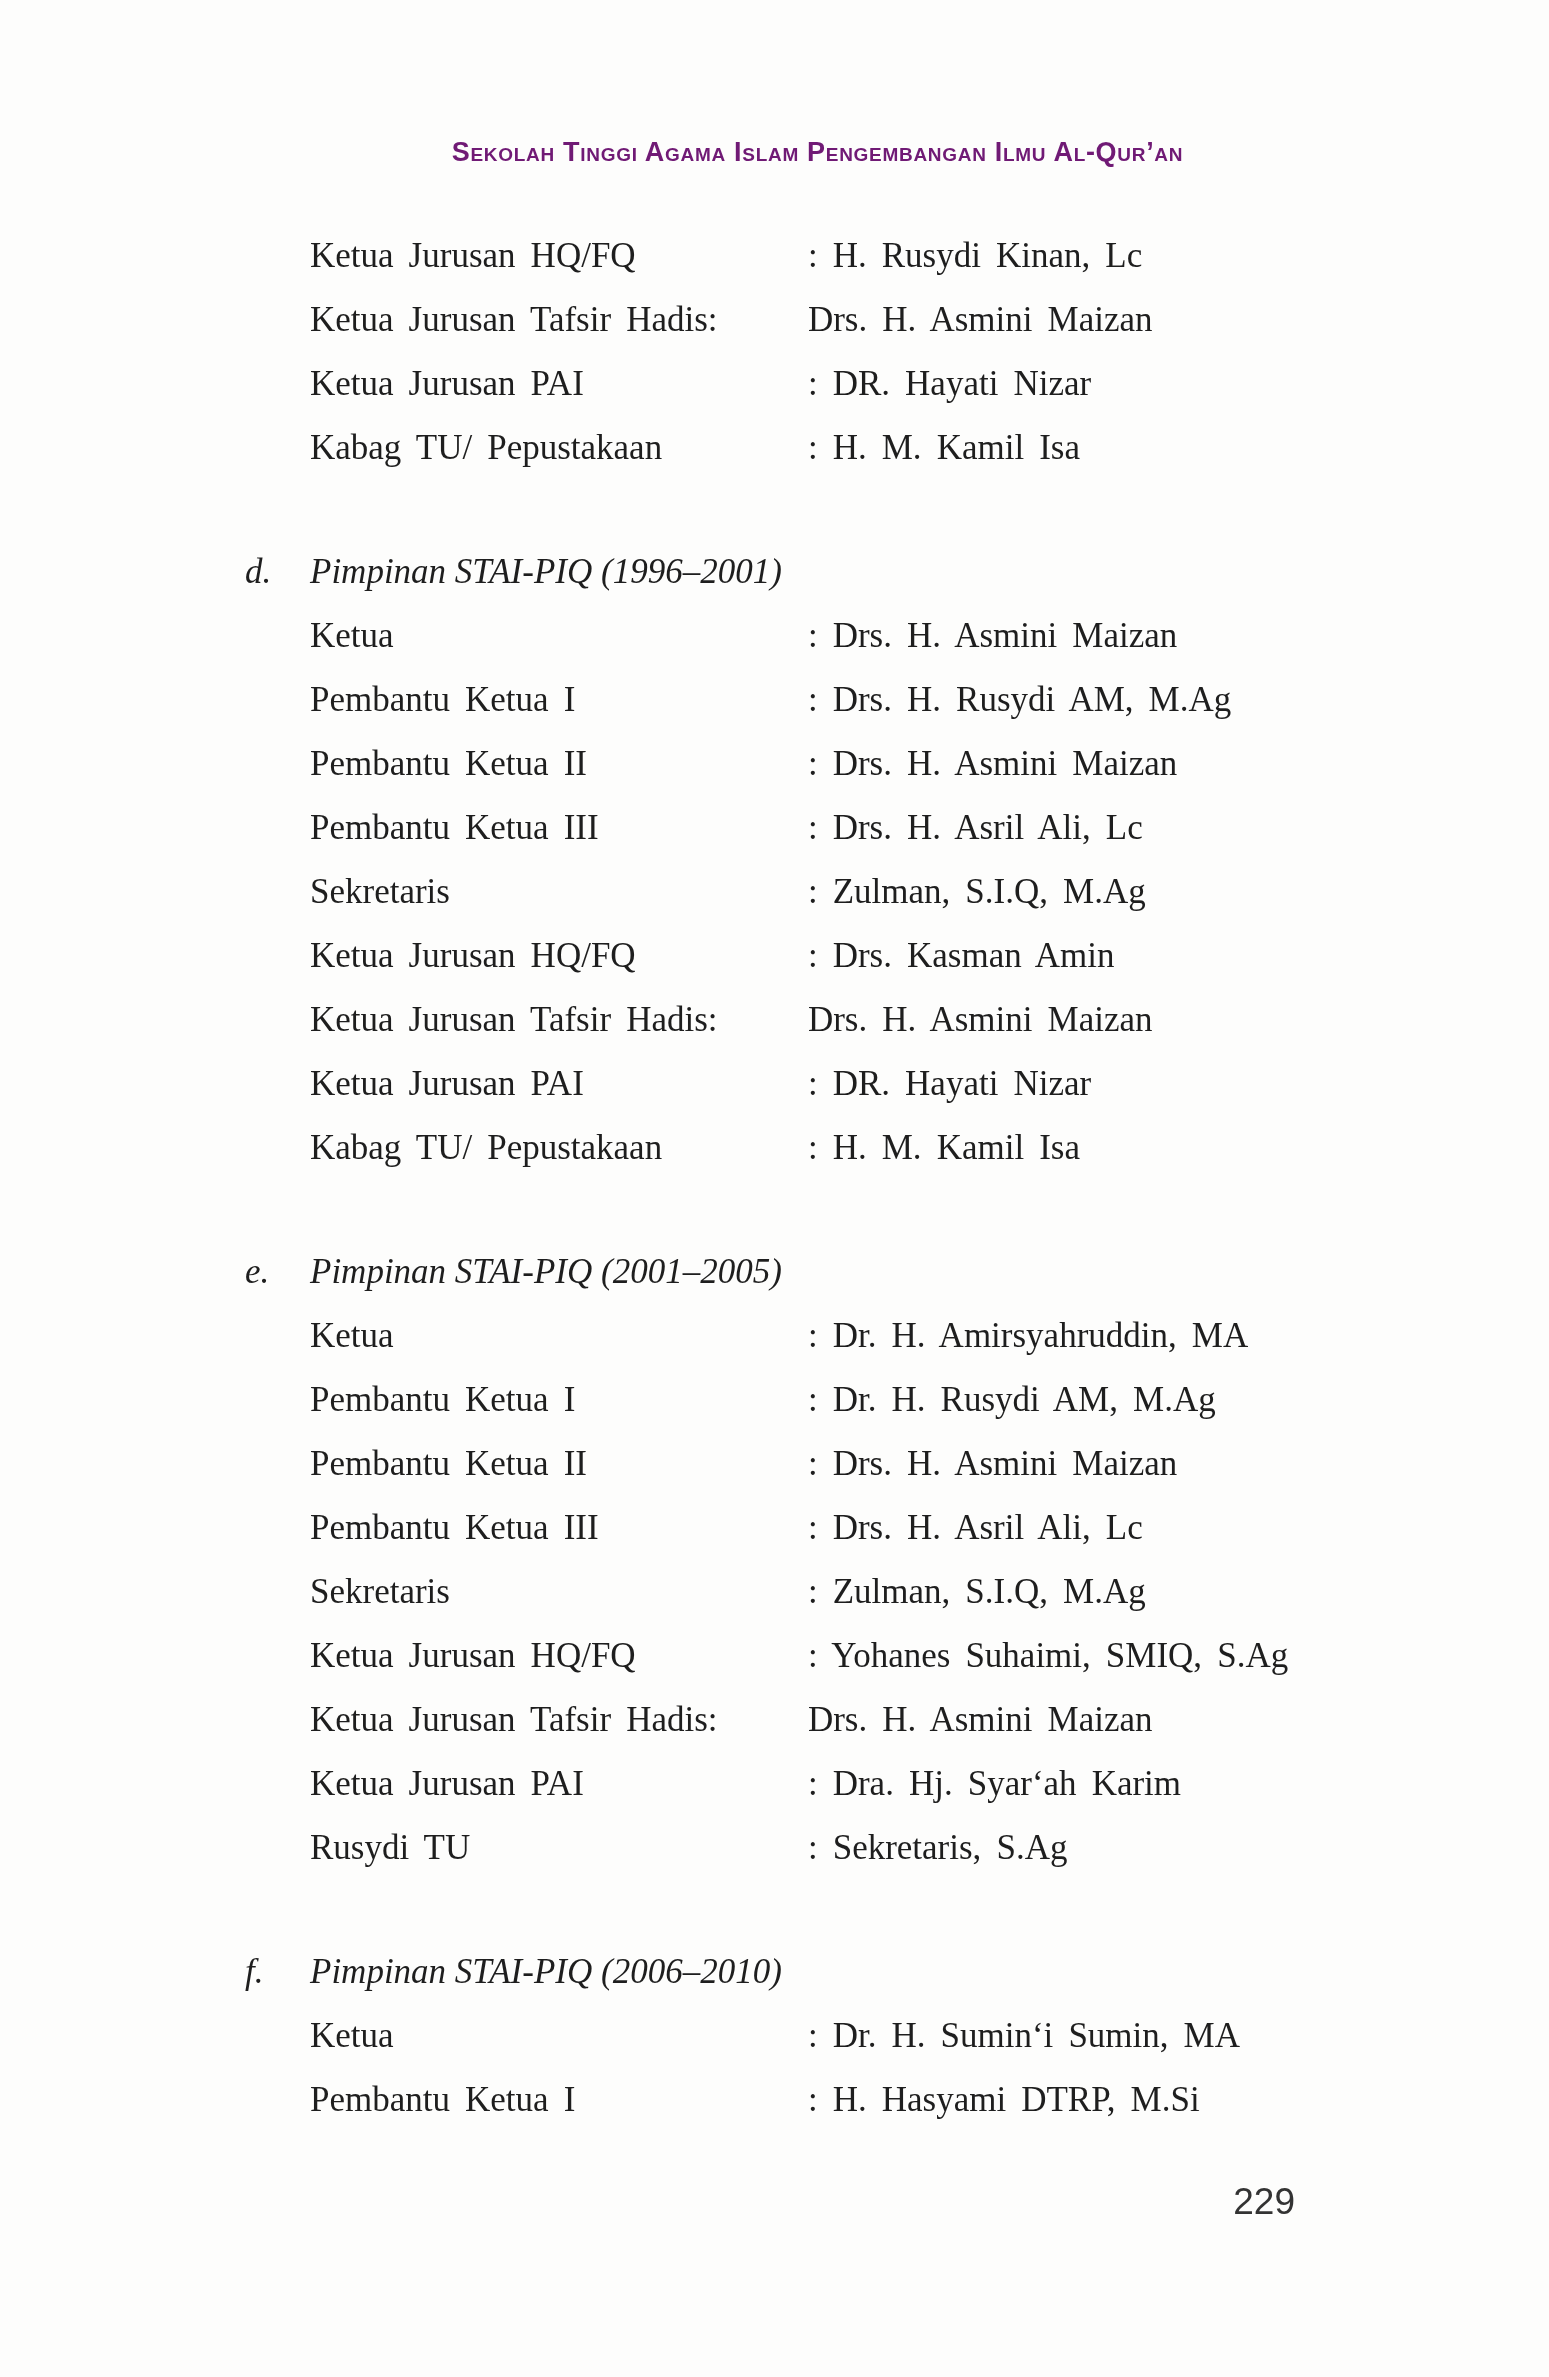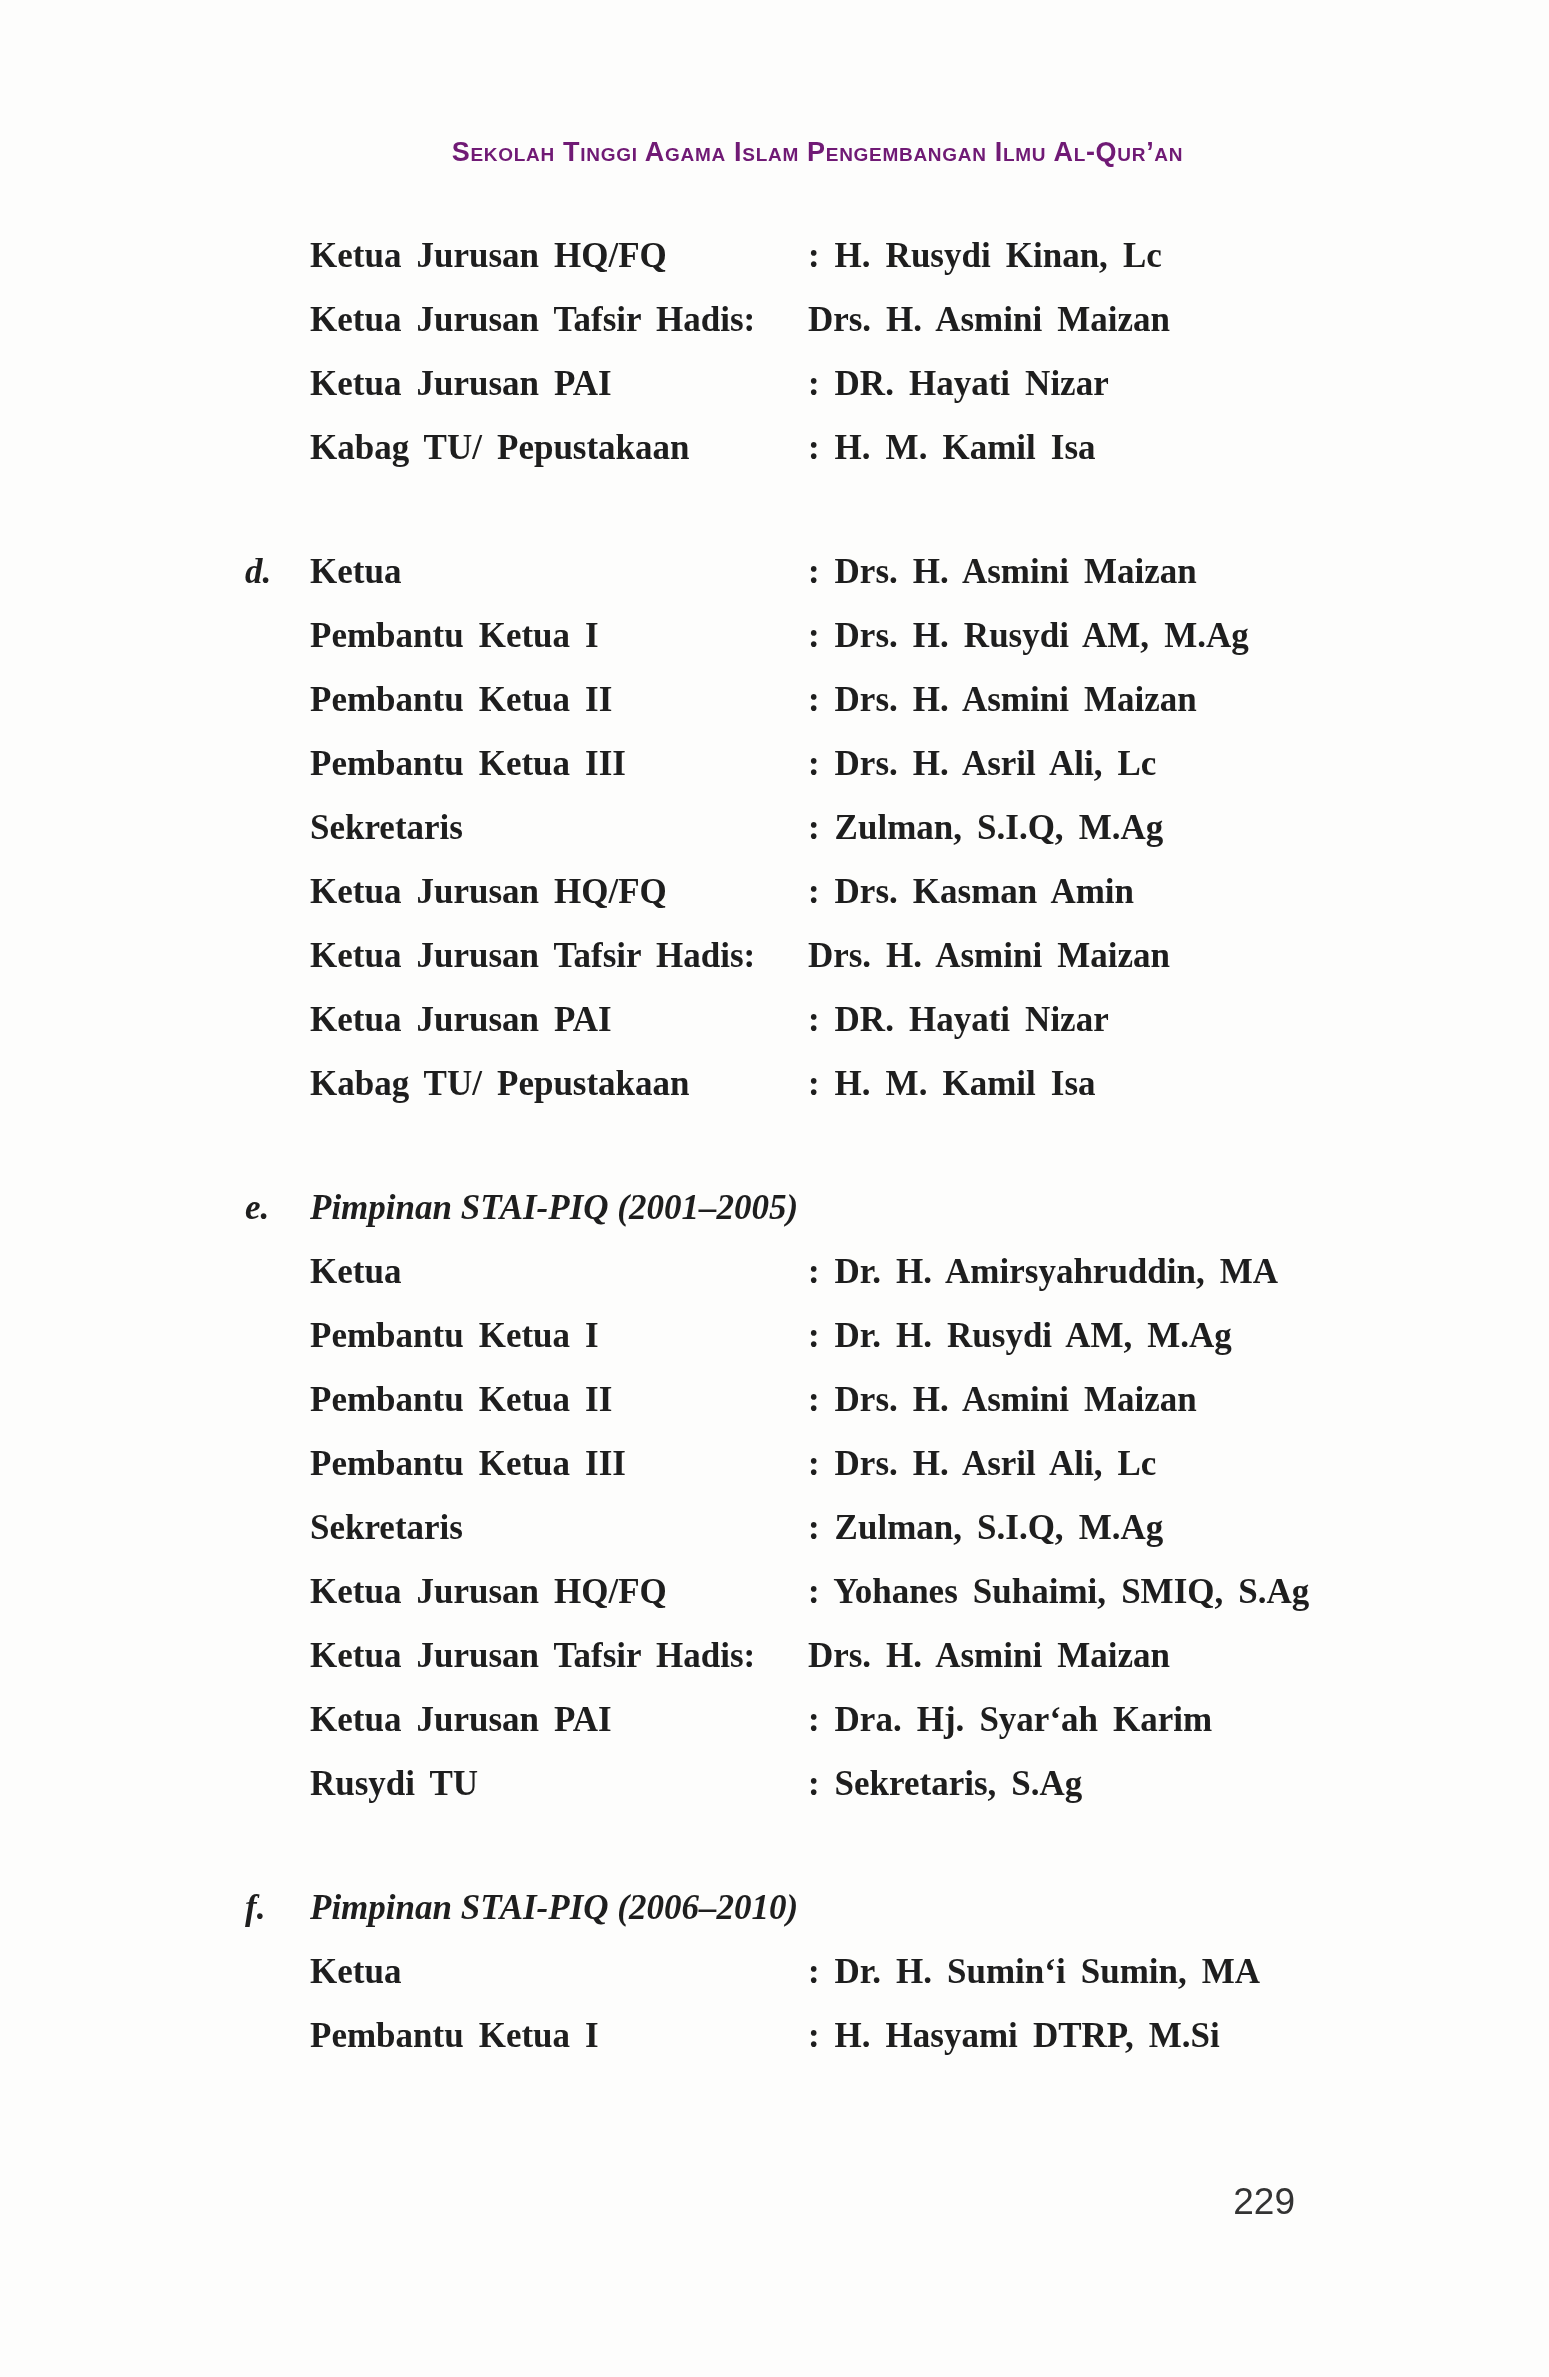--- a/index.html
+++ b/index.html
@@ -28,21 +28,20 @@
     font-weight: 700;
     font-variant: small-caps;
     font-size: 27px;
     letter-spacing: 0.7px;
     text-align: center;
     color: #701a75;
     white-space: nowrap;
   }
   .sections {
     margin-top: 56px;
-    font-weight: bold;
   }
   .section {
     position: relative;
   }
   .section + .section {
     margin-top: 60px;
   }
   .section-heading {
     position: relative;
     font-style: italic;
@@ -101,21 +100,21 @@
           <div class="row">
             <span class="label">Ketua Jurusan PAI</span>
             <span class="value">: DR. Hayati Nizar</span>
           </div>
           <div class="row">
             <span class="label">Kabag TU/ Pepustakaan</span>
             <span class="value">: H. M. Kamil Isa</span>
           </div>
         </section>
         <section class="section">
-          <div class="section-heading"><span class="section-marker">d.</span></div>
+          <div class="section-heading"><span class="section-marker">d.</span><span>Pimpinan STAI-PIQ (1996–2001)</span></div>
           <div class="row">
             <span class="label">Ketua</span>
             <span class="value">: Drs. H. Asmini Maizan</span>
           </div>
           <div class="row">
             <span class="label">Pembantu Ketua I</span>
             <span class="value">: Drs. H. Rusydi AM, M.Ag</span>
           </div>
           <div class="row">
             <span class="label">Pembantu Ketua II</span>

